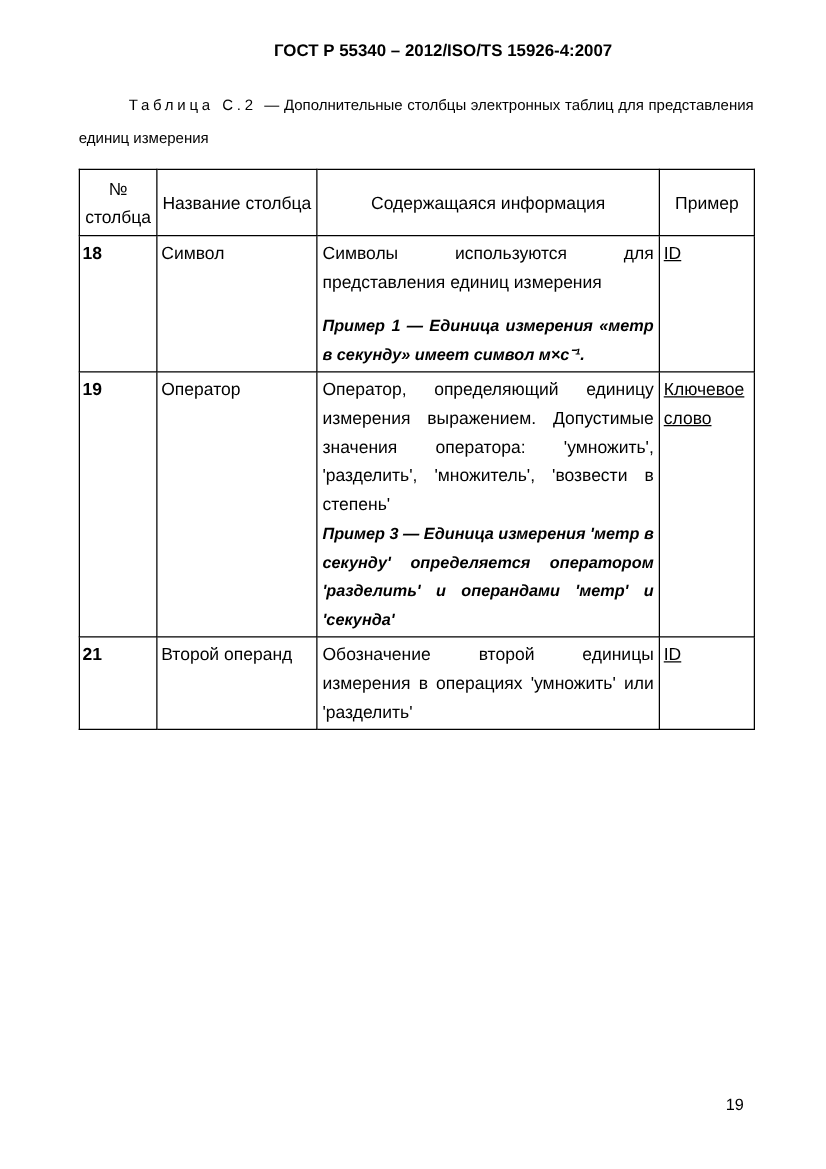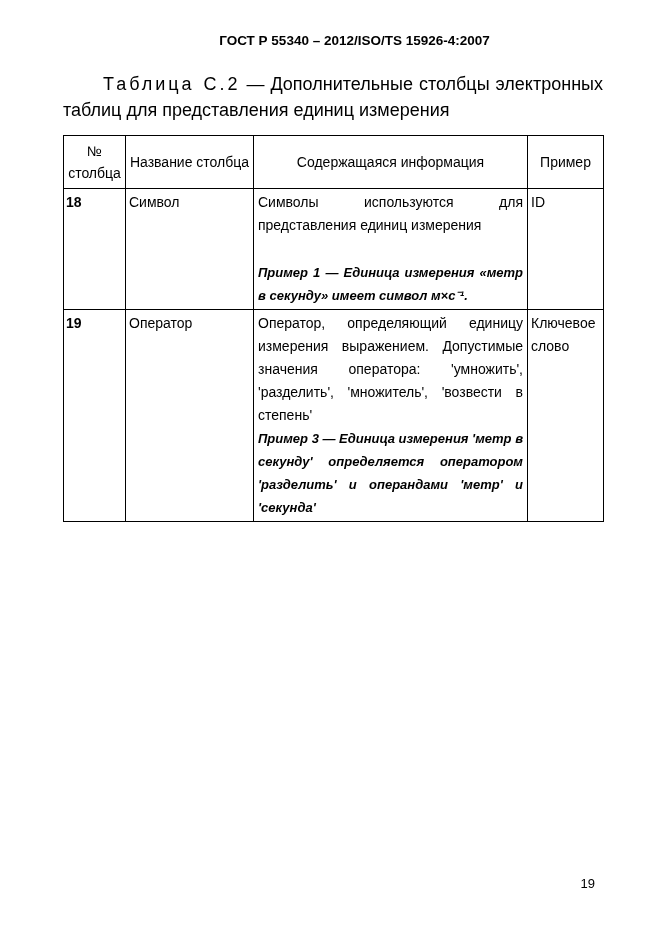--- a/index.html
+++ b/index.html
@@ -15,21 +15,21 @@
   .doc-header {
     margin-top: 33px;
     text-align: center;
     font-weight: bold;
     font-size: 13.5px;
     line-height: 16px;
     padding-left: 48px;
   }
   .caption {
     margin: 22px 58px 12px 63px;
-    font-size: 18px;
+    font-size: 12px;
     line-height: 26px;
     text-align: justify;
     text-indent: 40px;
   }
   .caption-label { letter-spacing: 3px; margin-right: 6px; white-space: nowrap; }
   table.units {
     margin-left: 63px;
     width: 540px;
     border-collapse: collapse;
     table-layout: fixed;
@@ -50,30 +50,30 @@
     text-align: center;
     vertical-align: middle;
     line-height: 22px;
     padding: 4px 2px;
     height: 52px;
   }
   td { line-height: 23px; }
   td.num { padding-left: 2px; font-weight: bold; }
   td.name { padding-left: 3px; }
   td.info { text-align: justify; padding-left: 4px; padding-right: 4px; }
-  td.fmt { padding-left: 3px; }
+  td.fmt { padding-left: 3px; text-decoration: underline; }
   .example {
     font-weight: bold;
     font-style: italic;
     font-size: 13px;
     line-height: 23px;
     text-align: justify;
   }
   .example:empty { display: none; }
-  tbody tr:first-child .example { margin-top: 24px; }
+  tbody tr:first-child .example { margin-top: 12px; }
   .page-number {
     position: absolute;
     right: 66px;
     bottom: 44px;
     font-size: 13px;
   }
 </style>
 </head>
 <body>
 
@@ -108,16 +108,25 @@
     </tr>
     <tr>
       <td class="num">19</td>
       <td class="name">Оператор</td>
       <td class="info">
         <p class="main">Оператор, определяющий единицу измерения выражением. Допустимые значения оператора: 'умножить', 'разделить', 'множитель', 'возвести в степень'</p>
         <p class="example">Пример 3 — Единица измерения 'метр в секунду' определяется оператором 'разделить' и операндами 'метр' и 'секунда'</p>
       </td>
       <td class="fmt">Ключевое слово</td>
     </tr>
+    <tr>
+      <td class="num">21</td>
+      <td class="name">Второй операнд</td>
+      <td class="info">
+        <p class="main">Обозначение второй единицы измерения в операциях 'умножить' или 'разделить'</p>
+
+      </td>
+      <td class="fmt">ID</td>
+    </tr>
   </tbody>
 </table>
 
 <div class="page-number">19</div>
 
 </body></html>

